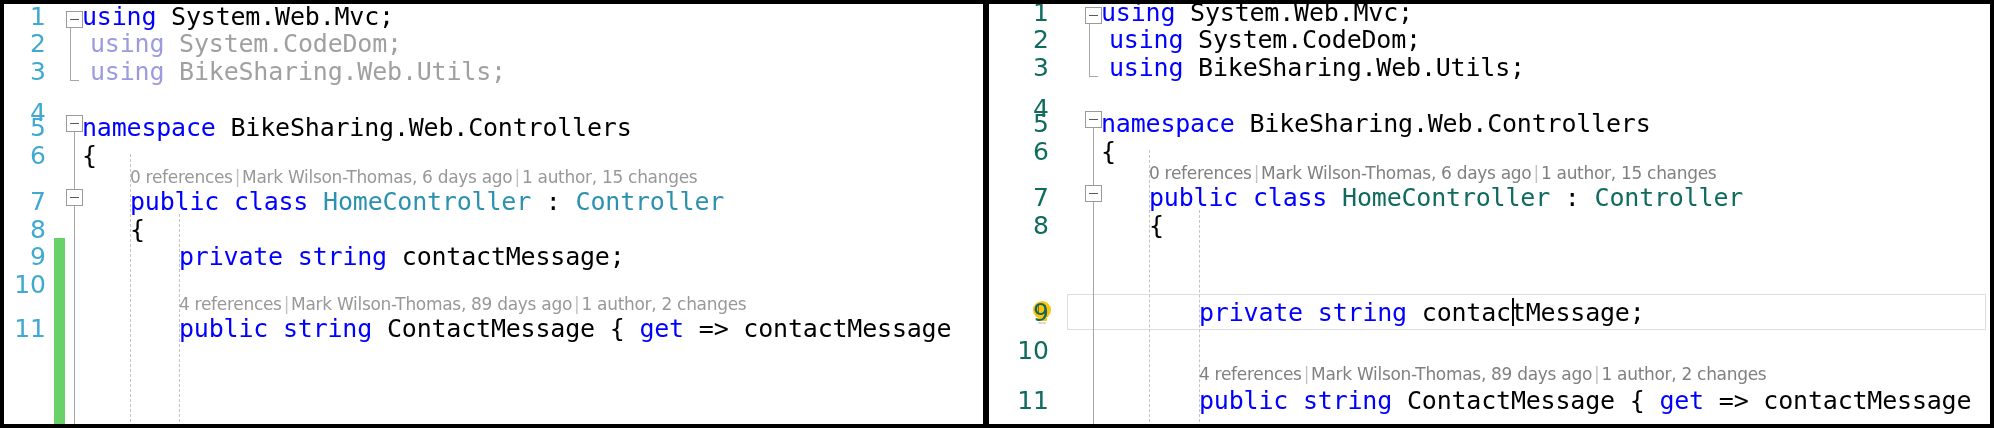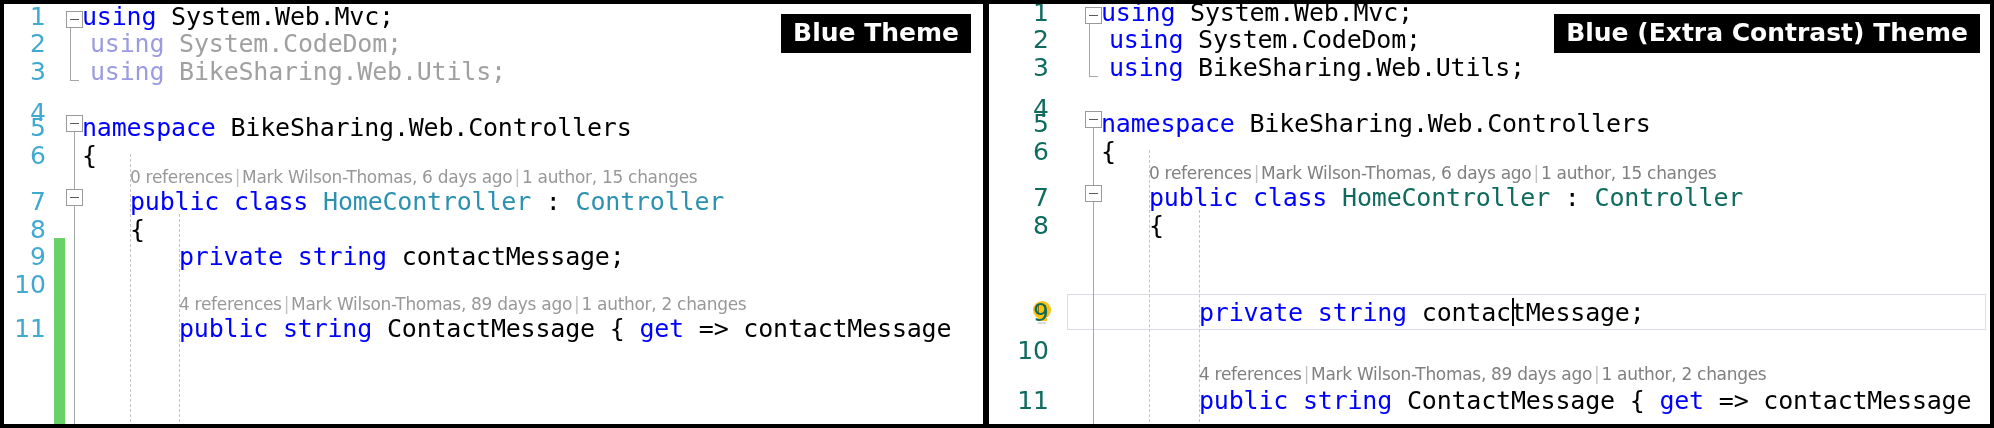--- a/index.html
+++ b/index.html
@@ -58,21 +58,20 @@
   .caret{position:absolute;width:2px;background:#000;}
 </style>
 </head>
 <body>
 
 <div class="screen">
 
   <div class="panel left">
     <div class="code">
 
-      <div class="themebadge" style="right:12px;top:10px;">Blue Theme</div>
 
       <div class="changebar" style="left:50px;top:234px;height:194px;"></div>
 
       <div class="glyphbox" style="left:62px;top:7px;"></div>
       <div class="corner" style="left:66px;top:24px;width:8px;height:52px;"></div>
 
       <div class="glyphbox" style="left:62px;top:111px;"></div>
       <div class="vline" style="left:70px;top:128px;height:90px;"></div>
 
       <div class="glyphbox" style="left:62px;top:185px;"></div>
@@ -137,21 +136,20 @@
         <span class="lineno">11</span>
         <span class="codetext" style="left:175px;"><span class="kw">public</span><span class="plain"> </span><span class="kw">string</span><span class="plain"> ContactMessage { </span><span class="kw">get</span><span class="plain"> =&gt; contactMessage</span></span>
       </div>
 
     </div>
   </div>
 
   <div class="panel right">
     <div class="code">
 
-      <div class="themebadge" style="right:10px;top:10px;">Blue (Extra Contrast) Theme</div>
 
       <div class="curline" style="left:78px;top:290px;right:4px;height:36px;"></div>
       <div class="caret" style="left:523px;top:294px;height:28px;"></div>
 
       <div class="bulb" style="left:42px;top:297px;">
         <div class="glass"></div>
         <div class="fil"></div>
         <div class="base"></div>
         <div class="base2"></div>
       </div>

